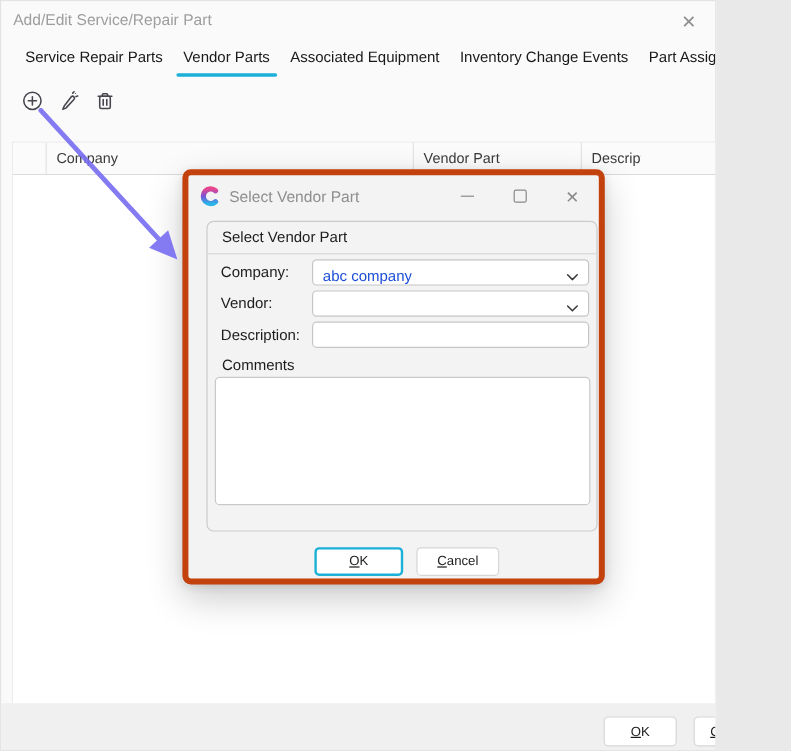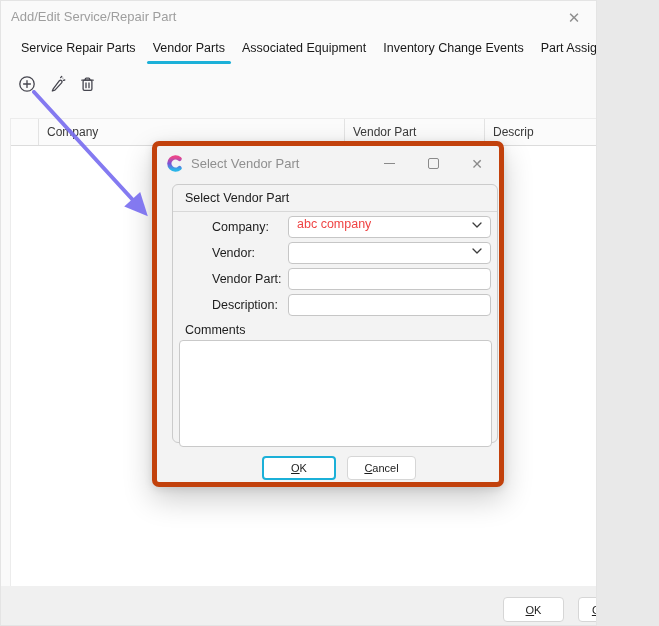--- a/index.html
+++ b/index.html
@@ -106,25 +106,25 @@
   }
   .groupbox-header {
     height:27px; display:flex; align-items:center; padding-left:12px;
     border-bottom:1px solid #d8d8d8;
     font-size:12.5px; color:#1c1c1c;
   }
   .form { position:absolute; left:0; right:0; top:31px; }
   .form-row {
     display:flex; align-items:center; height:22px; margin:0 6px 4px 11px;
   }
-  .form-label { width:76px; font-size:12.5px; color:#1c1c1c; flex:0 0 auto;margin-left:28px; }
+  .form-label { width:76px; font-size:12.5px; color:#1c1c1c; flex:0 0 auto; }
   .combo, .text-input {
     flex:1; height:22px; background:#fff; border:1px solid #c6c6c6;
-    border-radius:4px; display:flex; align-items:flex-start;
-    padding:0 8px; font-size:12.5px; color:#ef4444;
+    border-radius:4px; display:flex; align-items:flex-end;
+    padding:0 8px; font-size:12.5px; color:#1d4ed8;
   }
   .combo { justify-content:space-between; }
   .combo-value { white-space:nowrap; overflow:hidden; }
   .text-input { font-family:"Liberation Sans", sans-serif; outline:none; }
   input.text-input { width:100%; }
 
   .comments-label { margin:7px 0 3px 12px; font-size:12.5px; color:#1c1c1c; }
   .comments-box {
     display:block; margin:0 5px 0 6px; width:313px; height:107px;
     background:#fff; border:1px solid #c9c9c9; border-radius:4px;
@@ -247,24 +247,20 @@
           <div class="combo">
             <span class="combo-value"></span>
             <span>
               <svg width="10" height="6" viewBox="0 0 10 6" fill="none" stroke="#3c3c3c" stroke-width="1.3" stroke-linecap="round" stroke-linejoin="round">
                   <path d="M1 1 L5 5 L9 1"></path>
                 </svg>
             </span>
           </div>
         </div>
 
-        <div class="form-row">
-          <span class="form-label">Vendor Part:</span>
-          <input class="text-input" type="text" value="" style="">
-        </div>
 
         <div class="form-row">
           <span class="form-label">Description:</span>
           <input class="text-input" type="text" value="" style="">
         </div>
 
         <div class="comments-label">Comments</div>
         <textarea class="comments-box" style=""></textarea>
 
       </div>

